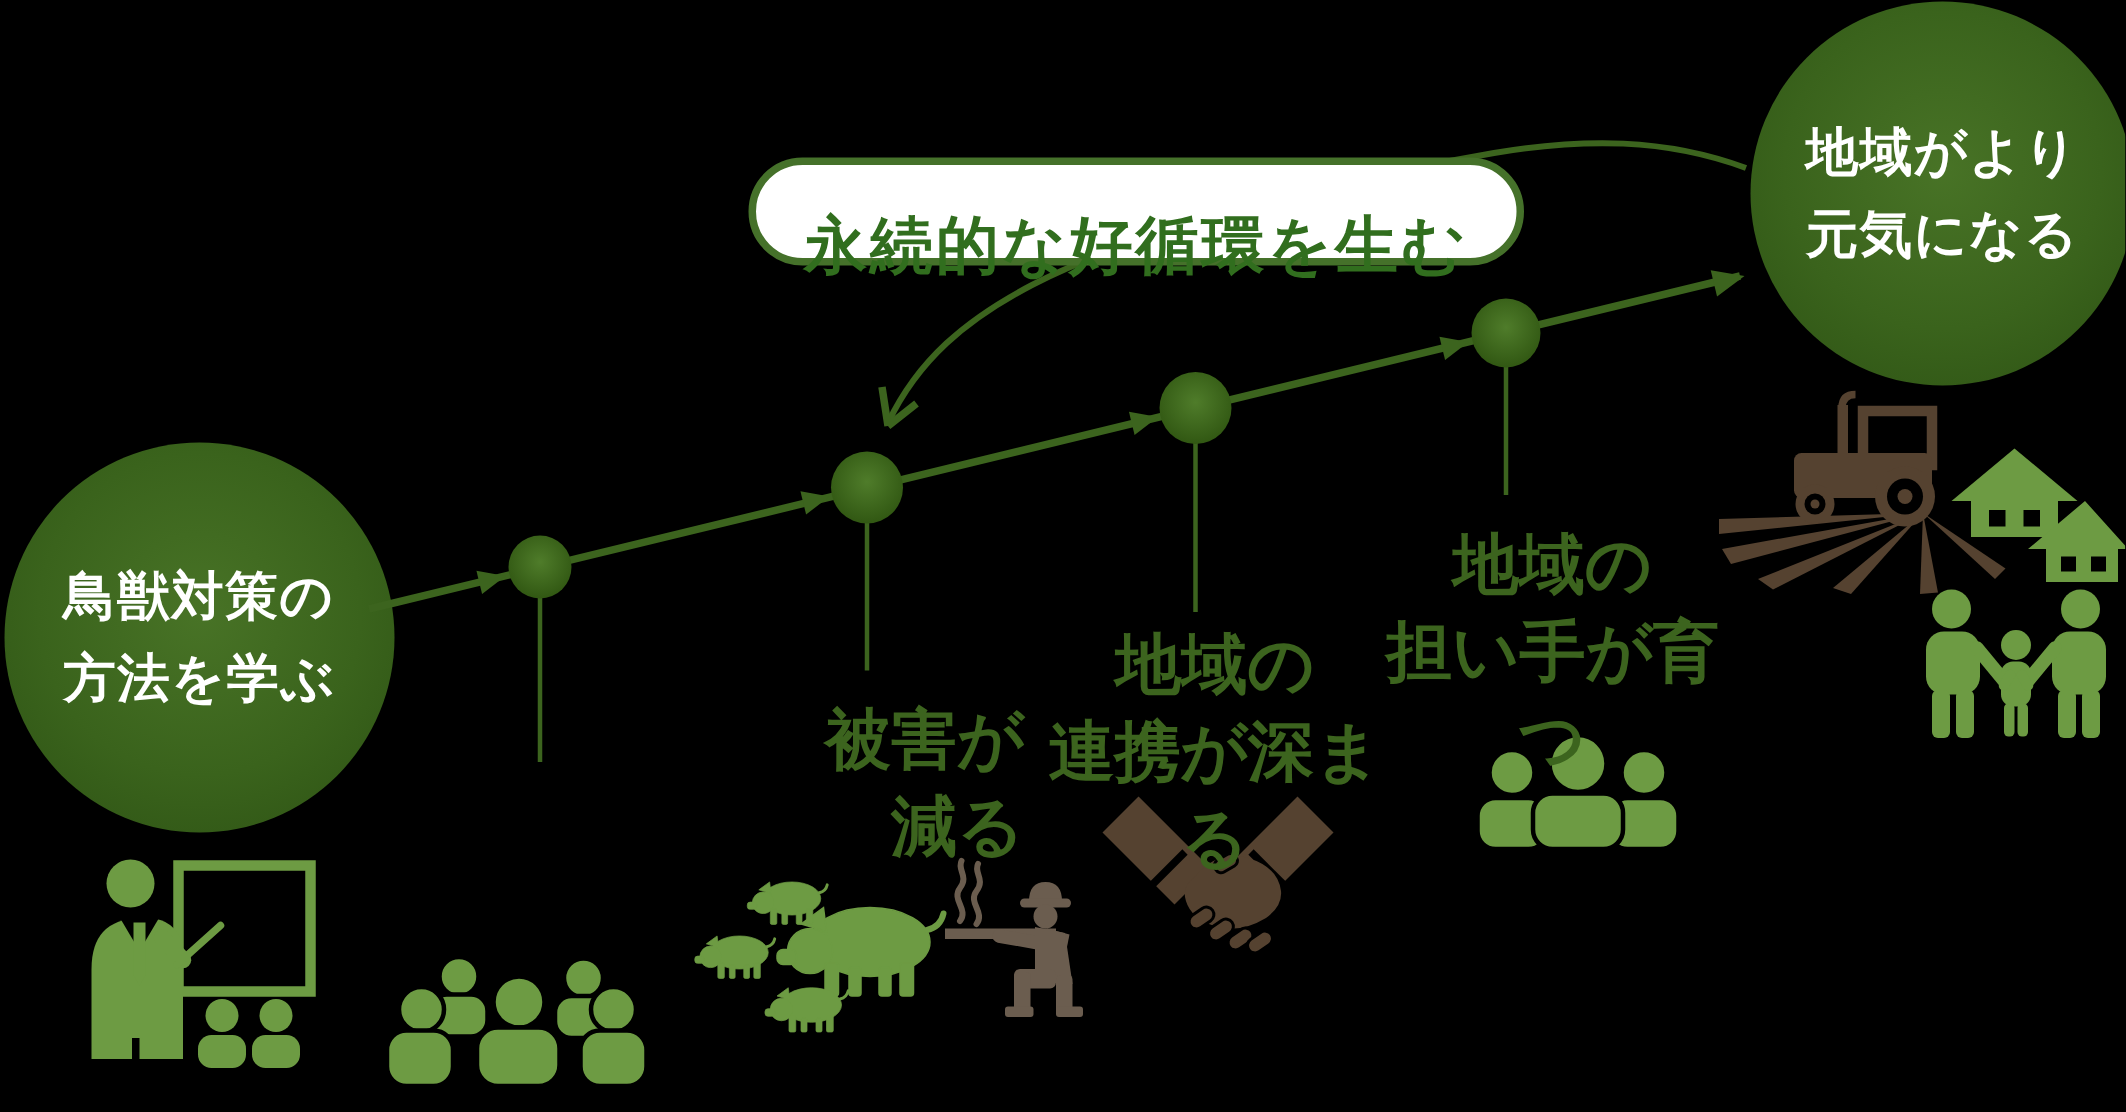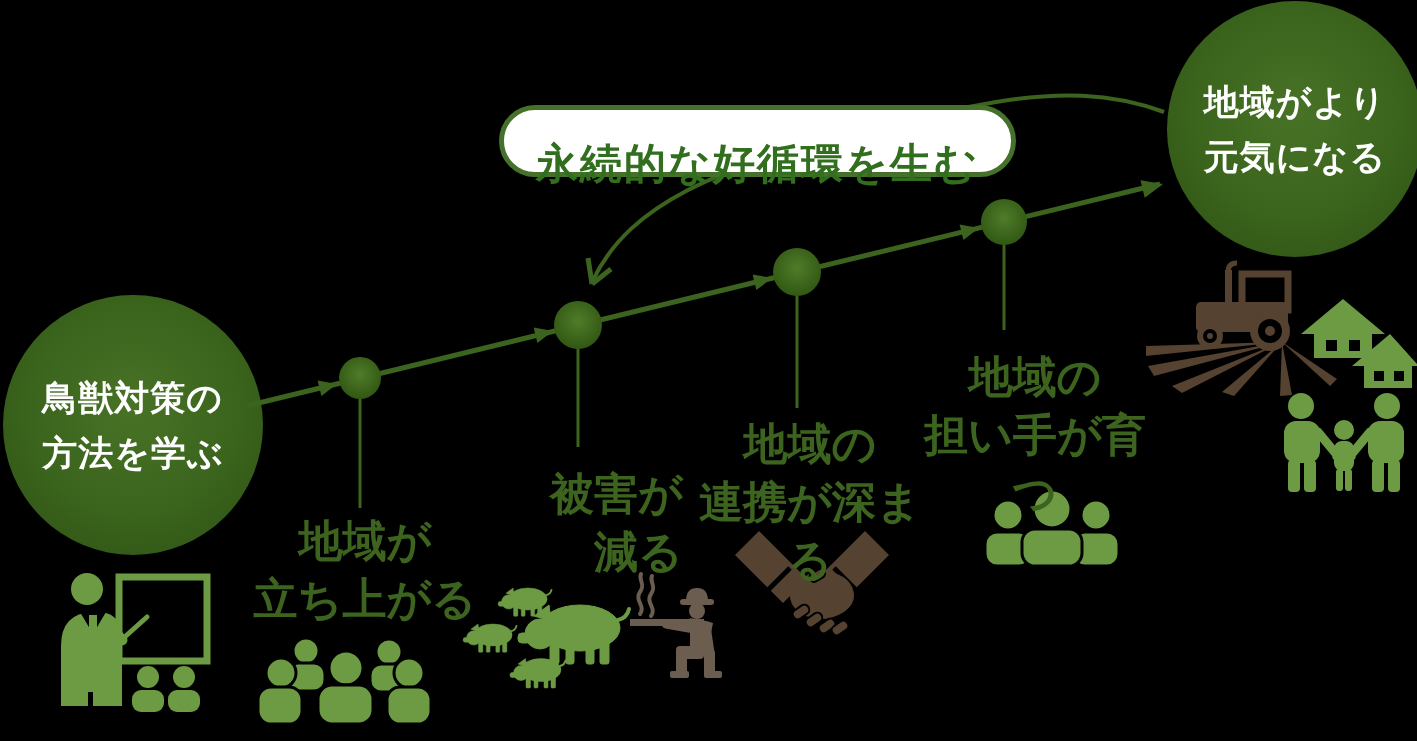--- a/index.html
+++ b/index.html
@@ -229,21 +229,19 @@
       <rect x="1345" y="469" width="7" height="22" rx="3"></rect>
       <line x1="1340" y1="450" x2="1336" y2="457" class="smg" stroke-width="7" stroke-linecap="round"></line>
       <line x1="1348" y1="450" x2="1352" y2="457" class="smg" stroke-width="7" stroke-linecap="round"></line>
     </g>
   </svg>
 
   <div id="banner" class="abs">
     <div id="banner-label">永続的な好循環を生む</div>
   </div>
 
-  <div class="abs step-label" style="left:245px;top:512px;">地域が
-立ち上がる</div>
   <div class="abs step-label" style="left:443px;top:465px;text-align:right;">被害が
 減る</div>
   <div class="abs step-label" style="left:690px;top:415px;">地域の
 連携が深まる</div>
   <div class="abs step-label" style="left:915px;top:348px;">地域の
 担い手が育つ</div>
 </div>
 
 </body></html>

